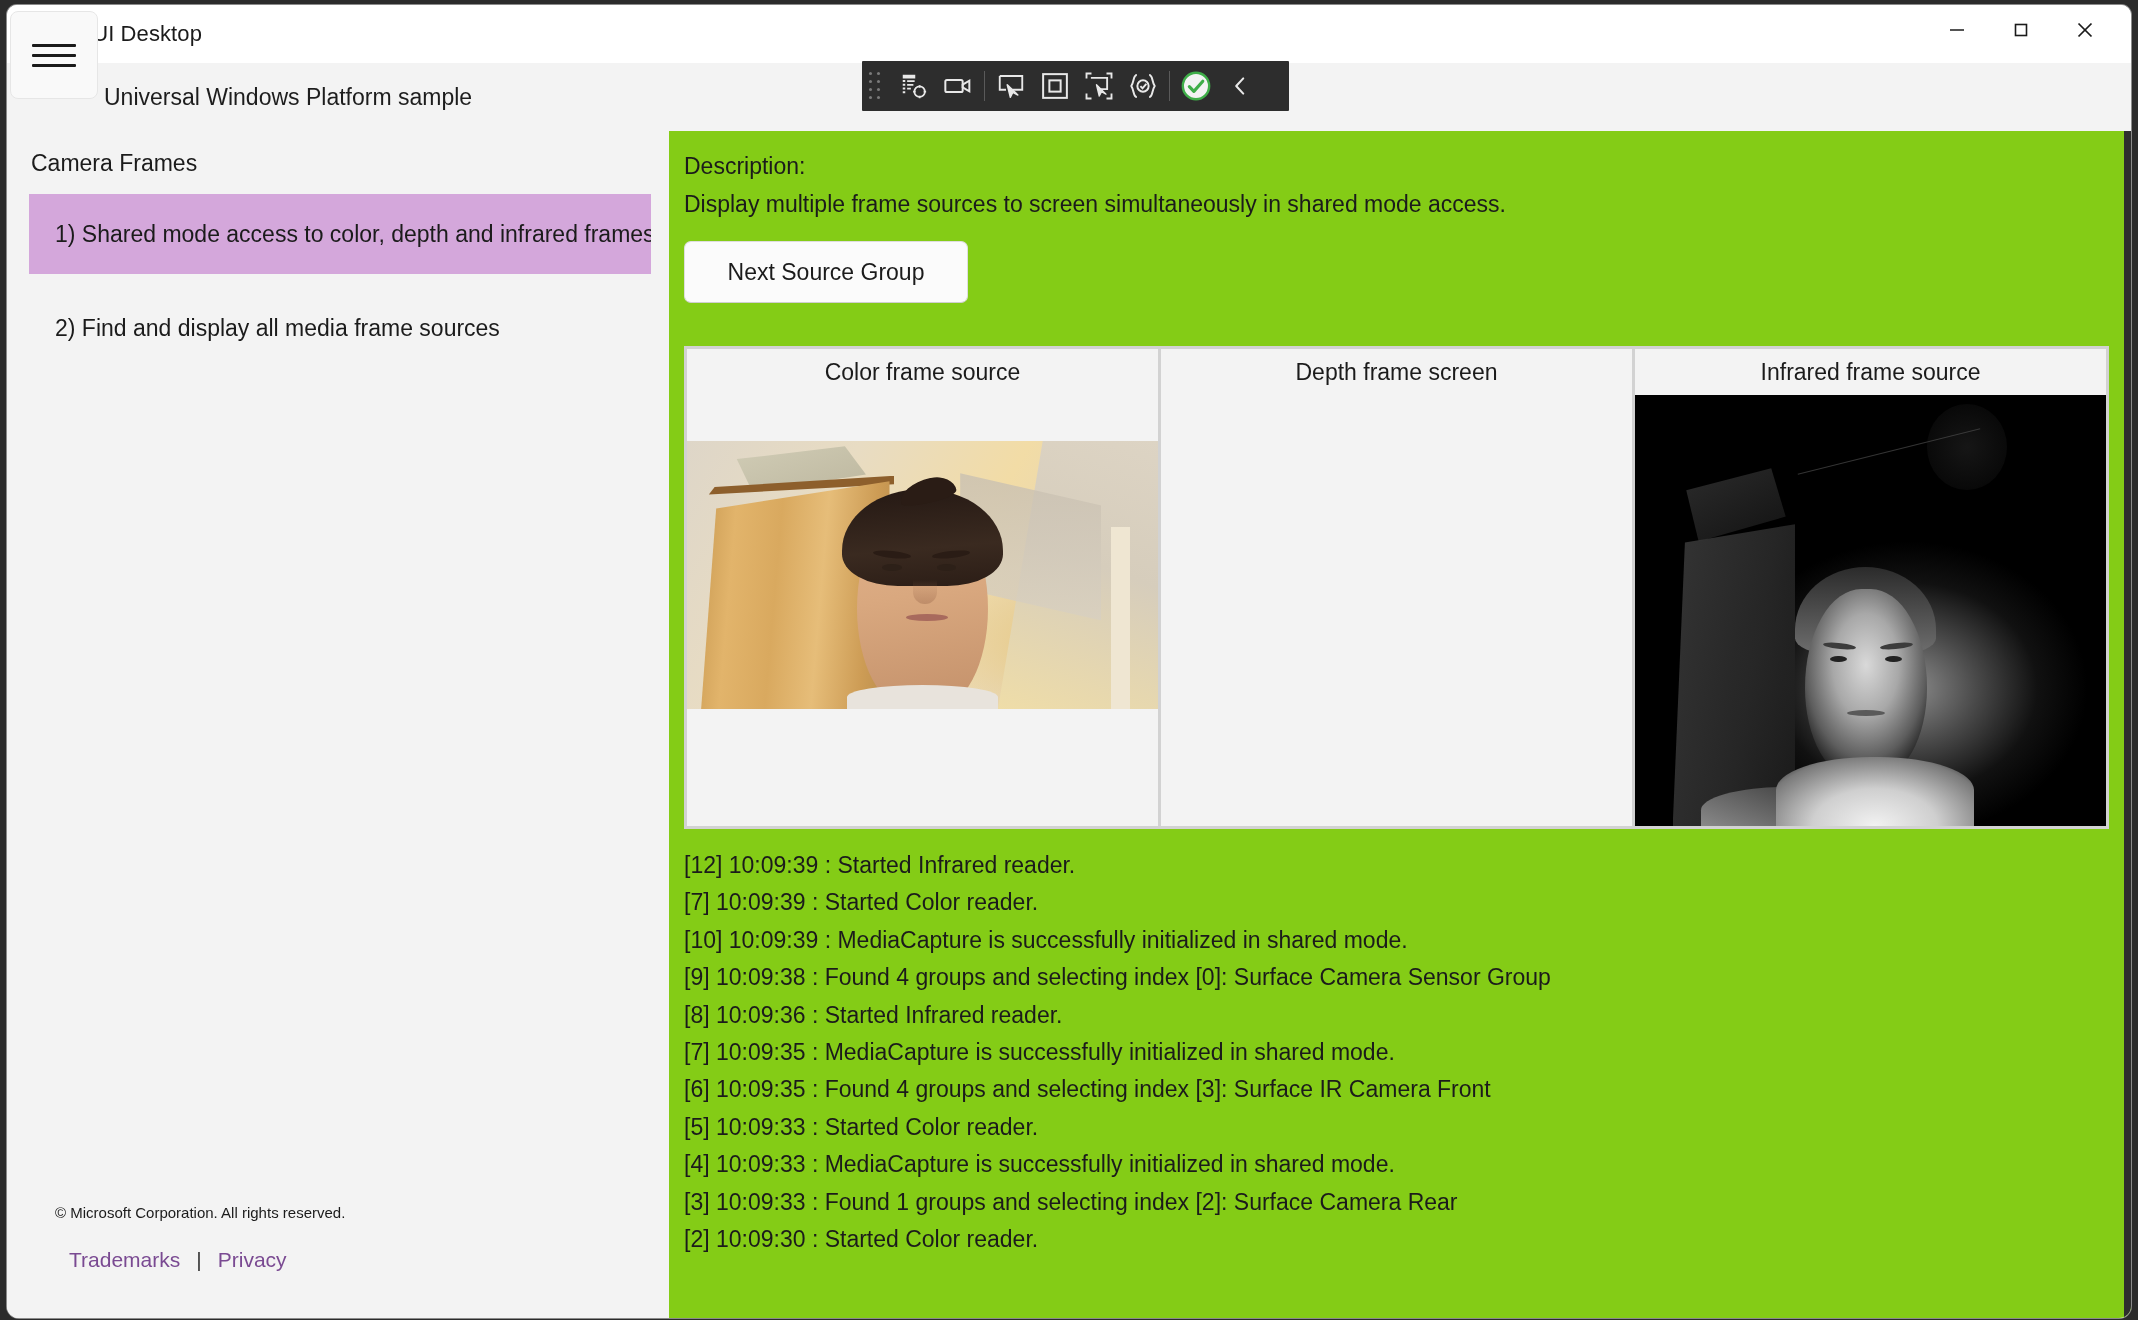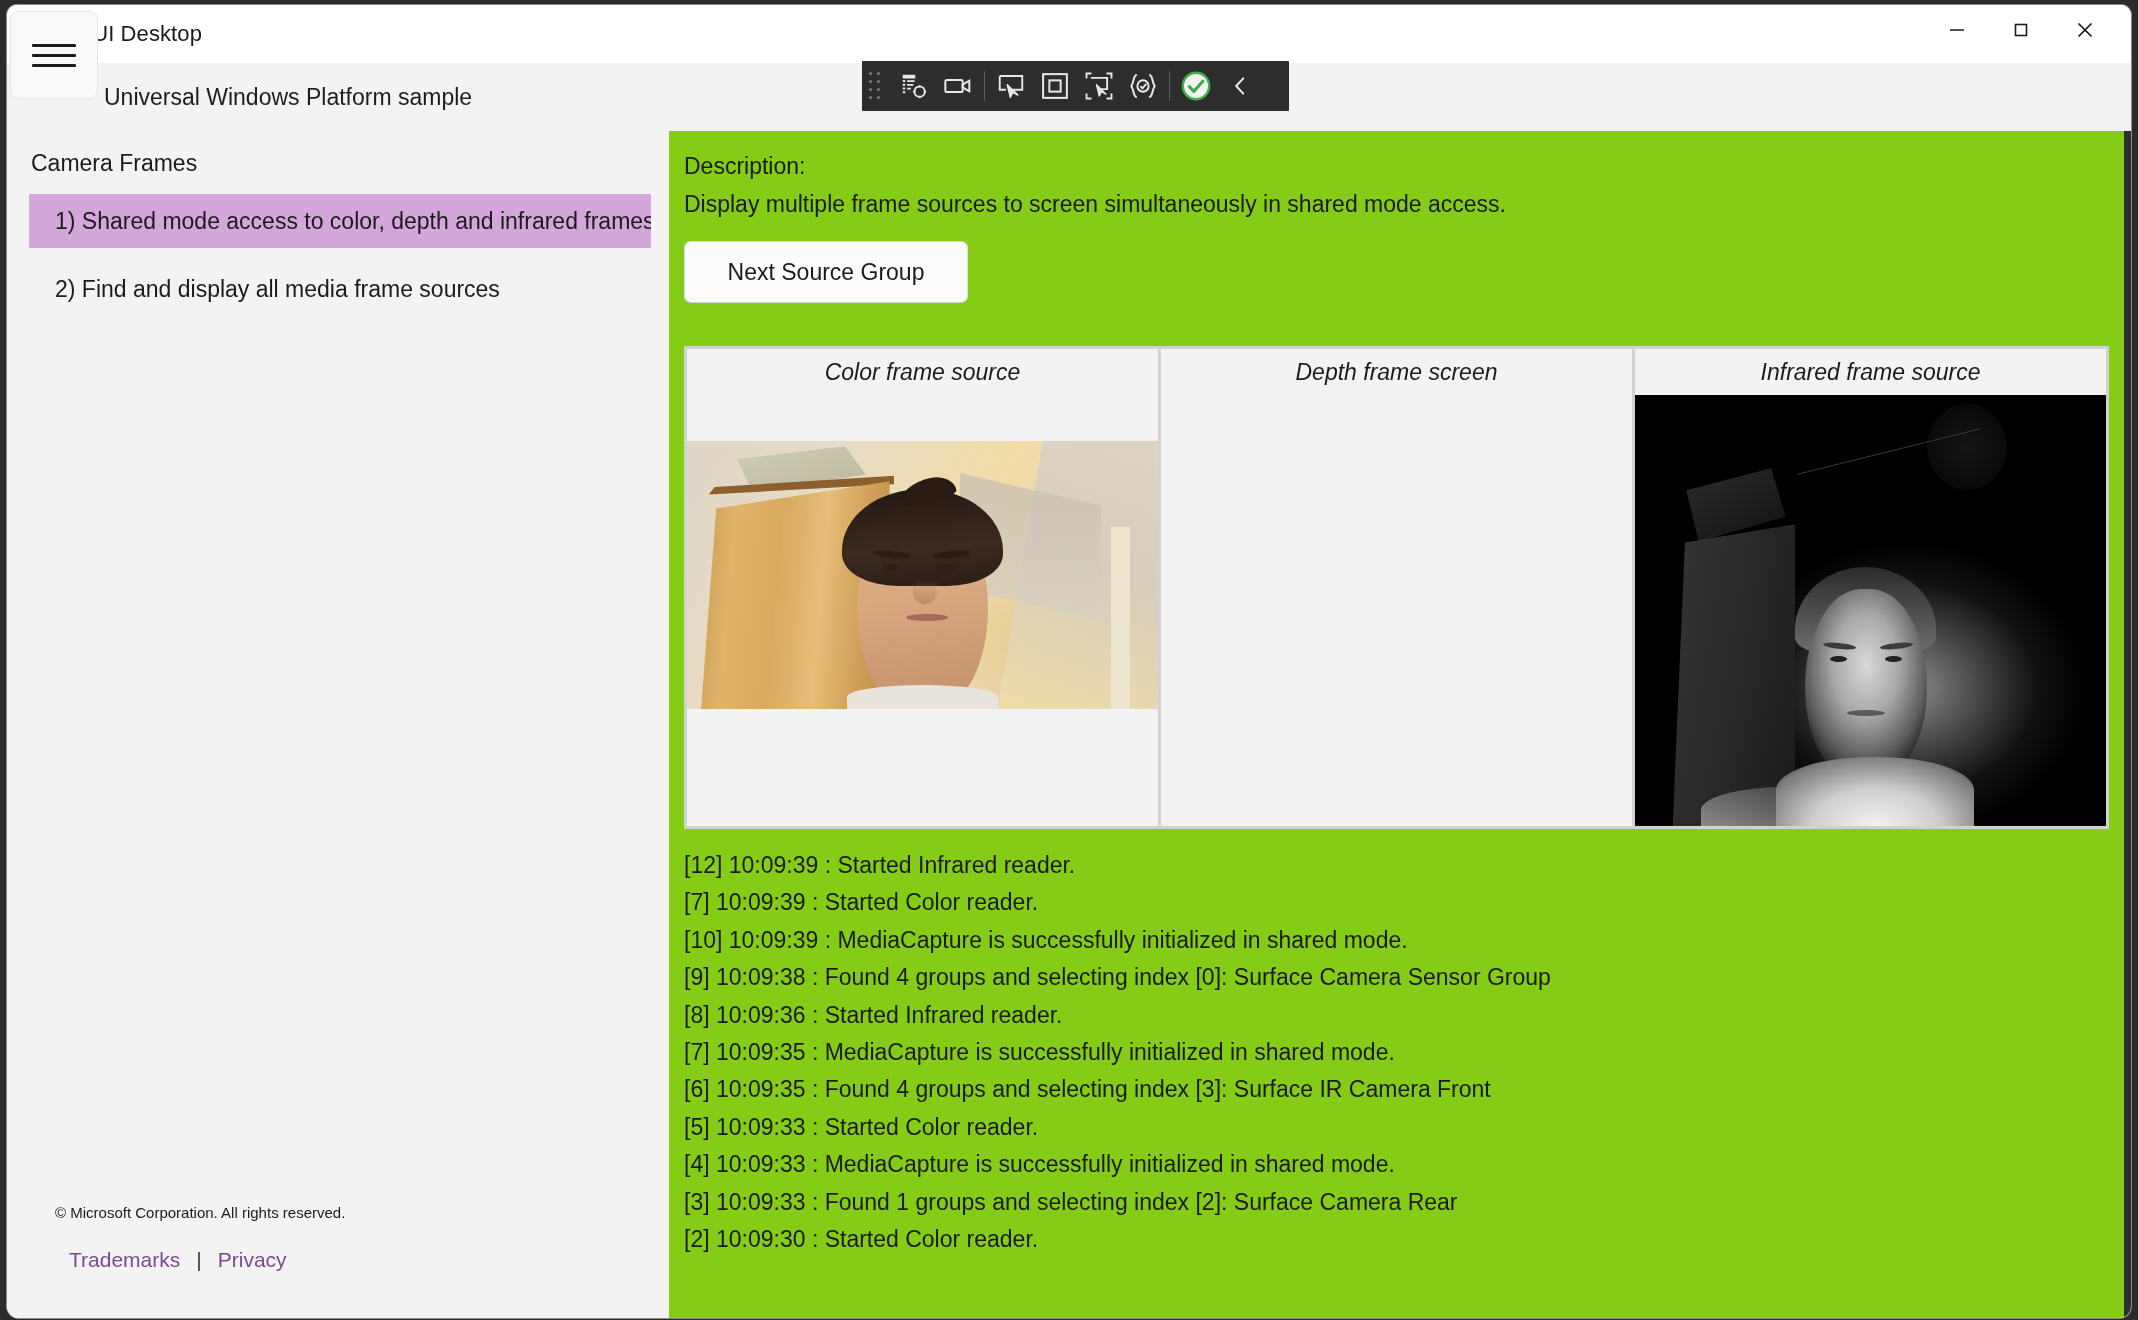--- a/index.html
+++ b/index.html
@@ -117,21 +117,21 @@
     width: 662px; height: 1187px;
     background: #f3f3f3;
     overflow: hidden;
   }
   #sidebar-title {
     position: absolute; left: 24px; top: 19px;
     font-size: 23px; color: #1b1b1b;
   }
   #navlist { position: absolute; left: 22px; top: 63px; width: 662px; }
   .nav-item {
-    height: 54px; display: flex; align-items: center;
+    height: 80px; display: flex; align-items: center;
     padding-left: 26px;
     font-size: 23px; color: #1b1b1b;
     white-space: nowrap; overflow: hidden;
     width: 622px;
   }
   .nav-item.selected { background: #d4a7db; }
   .nav-item:not(.selected) { margin-top: 14px; }
 
   #footer { position: absolute; left: 48px; bottom: 46px; }
   #copyright { font-size: 15px; color: #1b1b1b; }
@@ -165,21 +165,20 @@
     width: 1425px; height: 483px;
     border: 3px solid #d2d2d2;
     background: #f3f3f3;
     display: flex;
   }
   .frame-col {
     flex: 1 1 0; height: 100%;
     border-right: 3px solid #d2d2d2;
     position: relative;
     overflow: hidden;
-    font-style: italic;
   }
   .frame-col:last-child { border-right: none; }
   .frame-title {
     height: 46px; display: flex; align-items: center; justify-content: center;
     font-size: 23px; color: #1b1b1b;
   }
 
   
   #color-img { top: 46px; height: 268px; position: relative; overflow: hidden;
       background: #efe1c0; }

